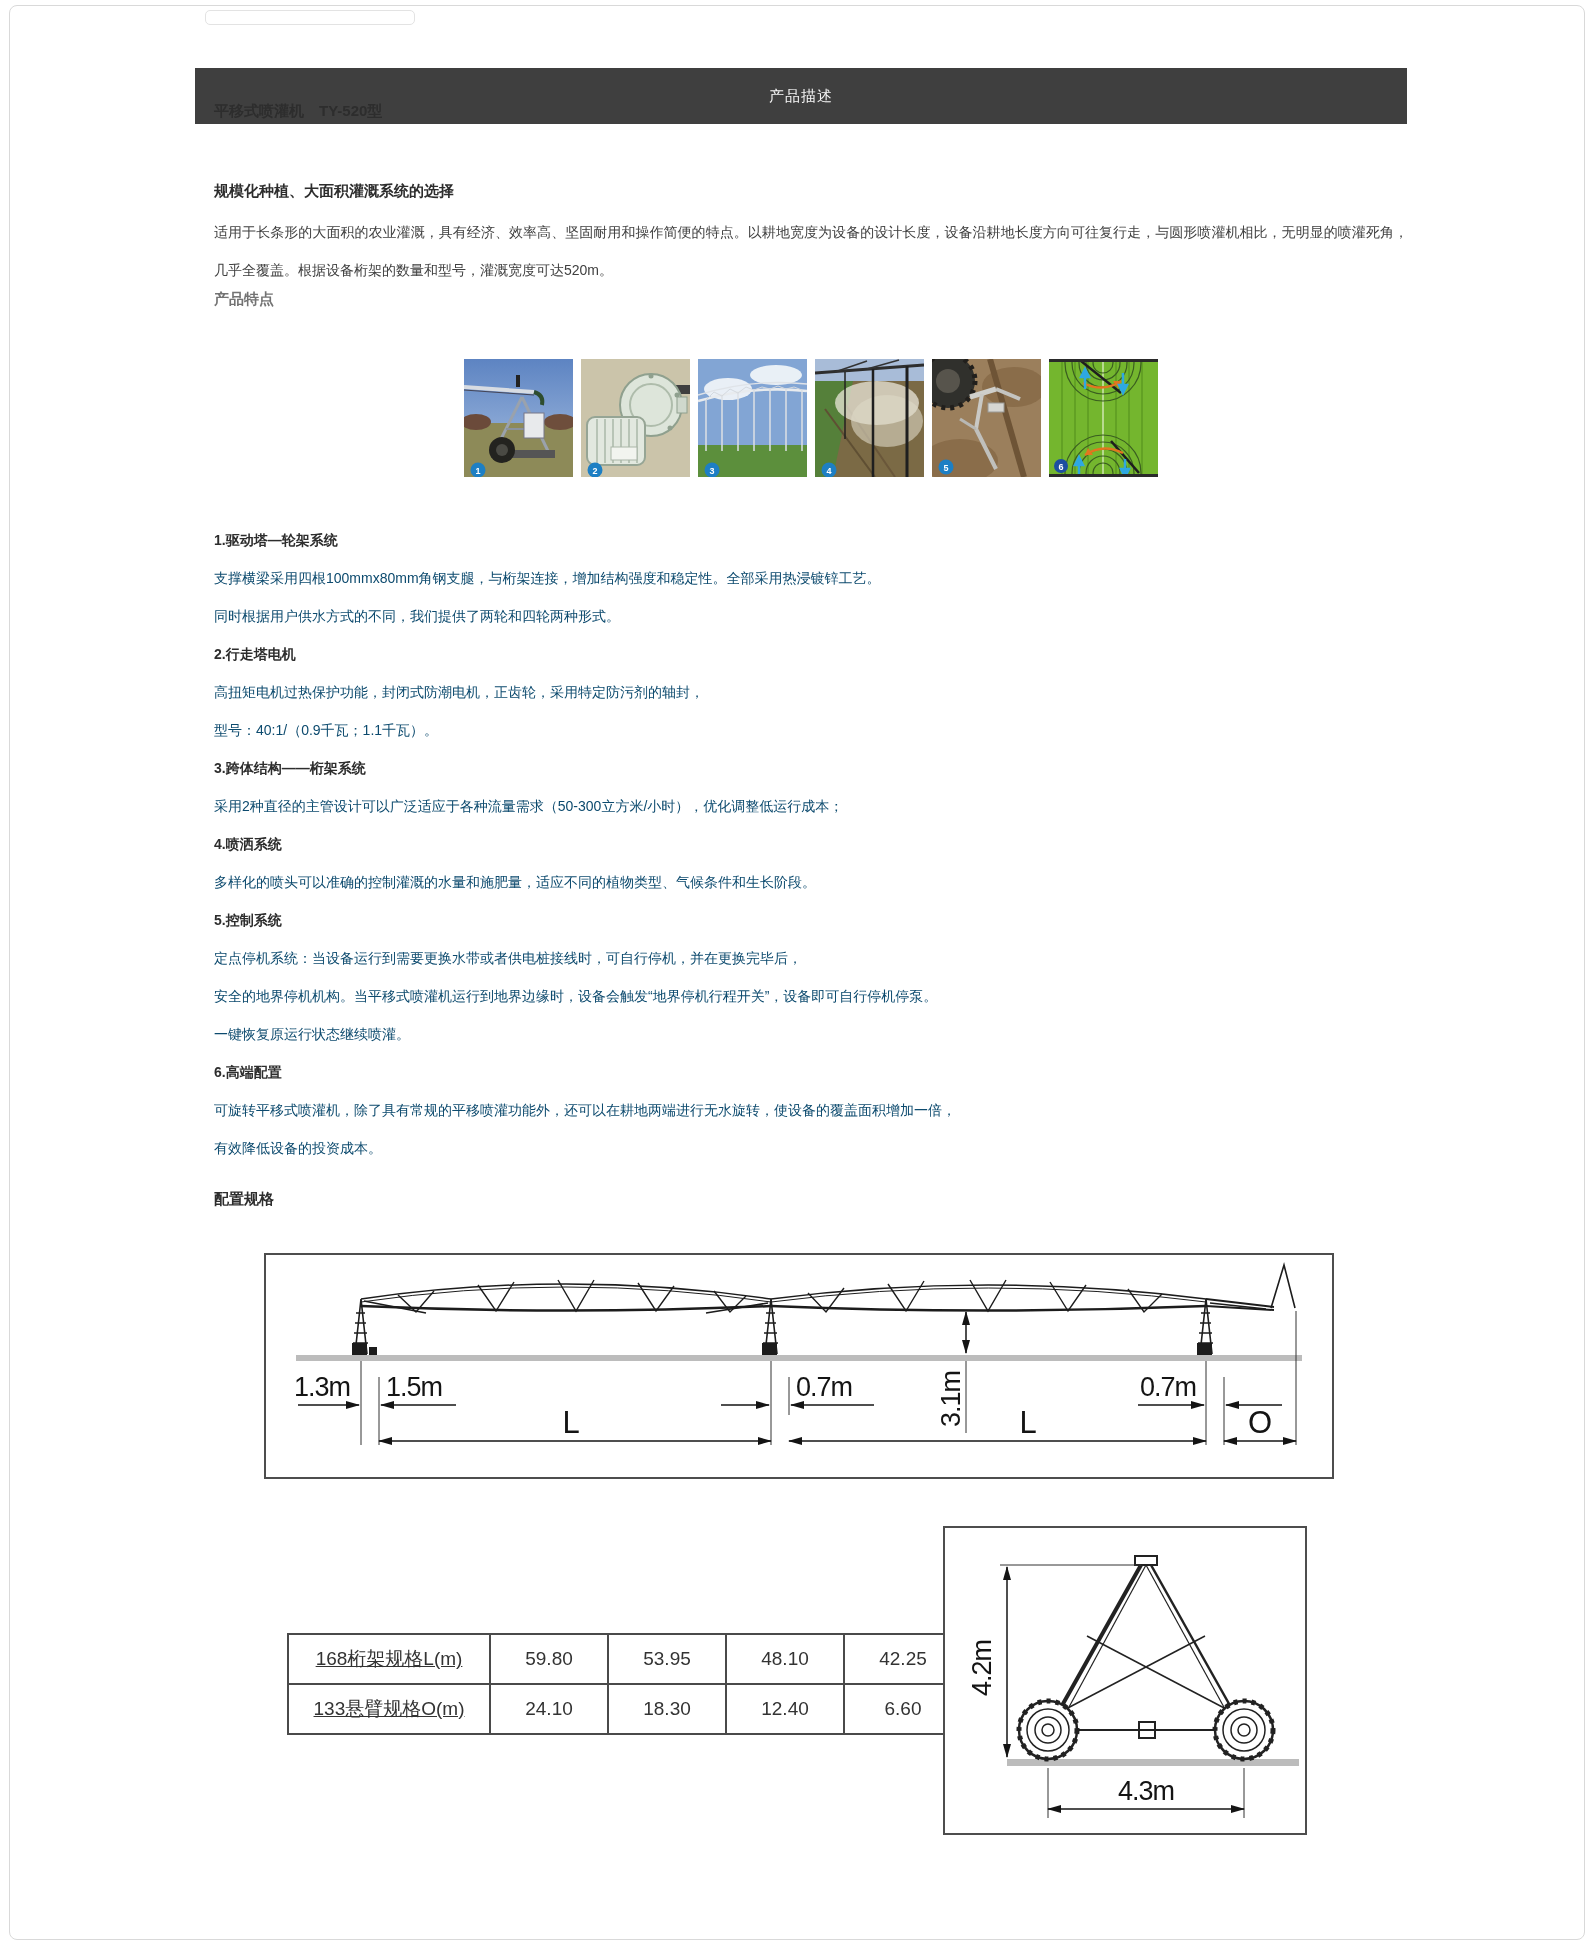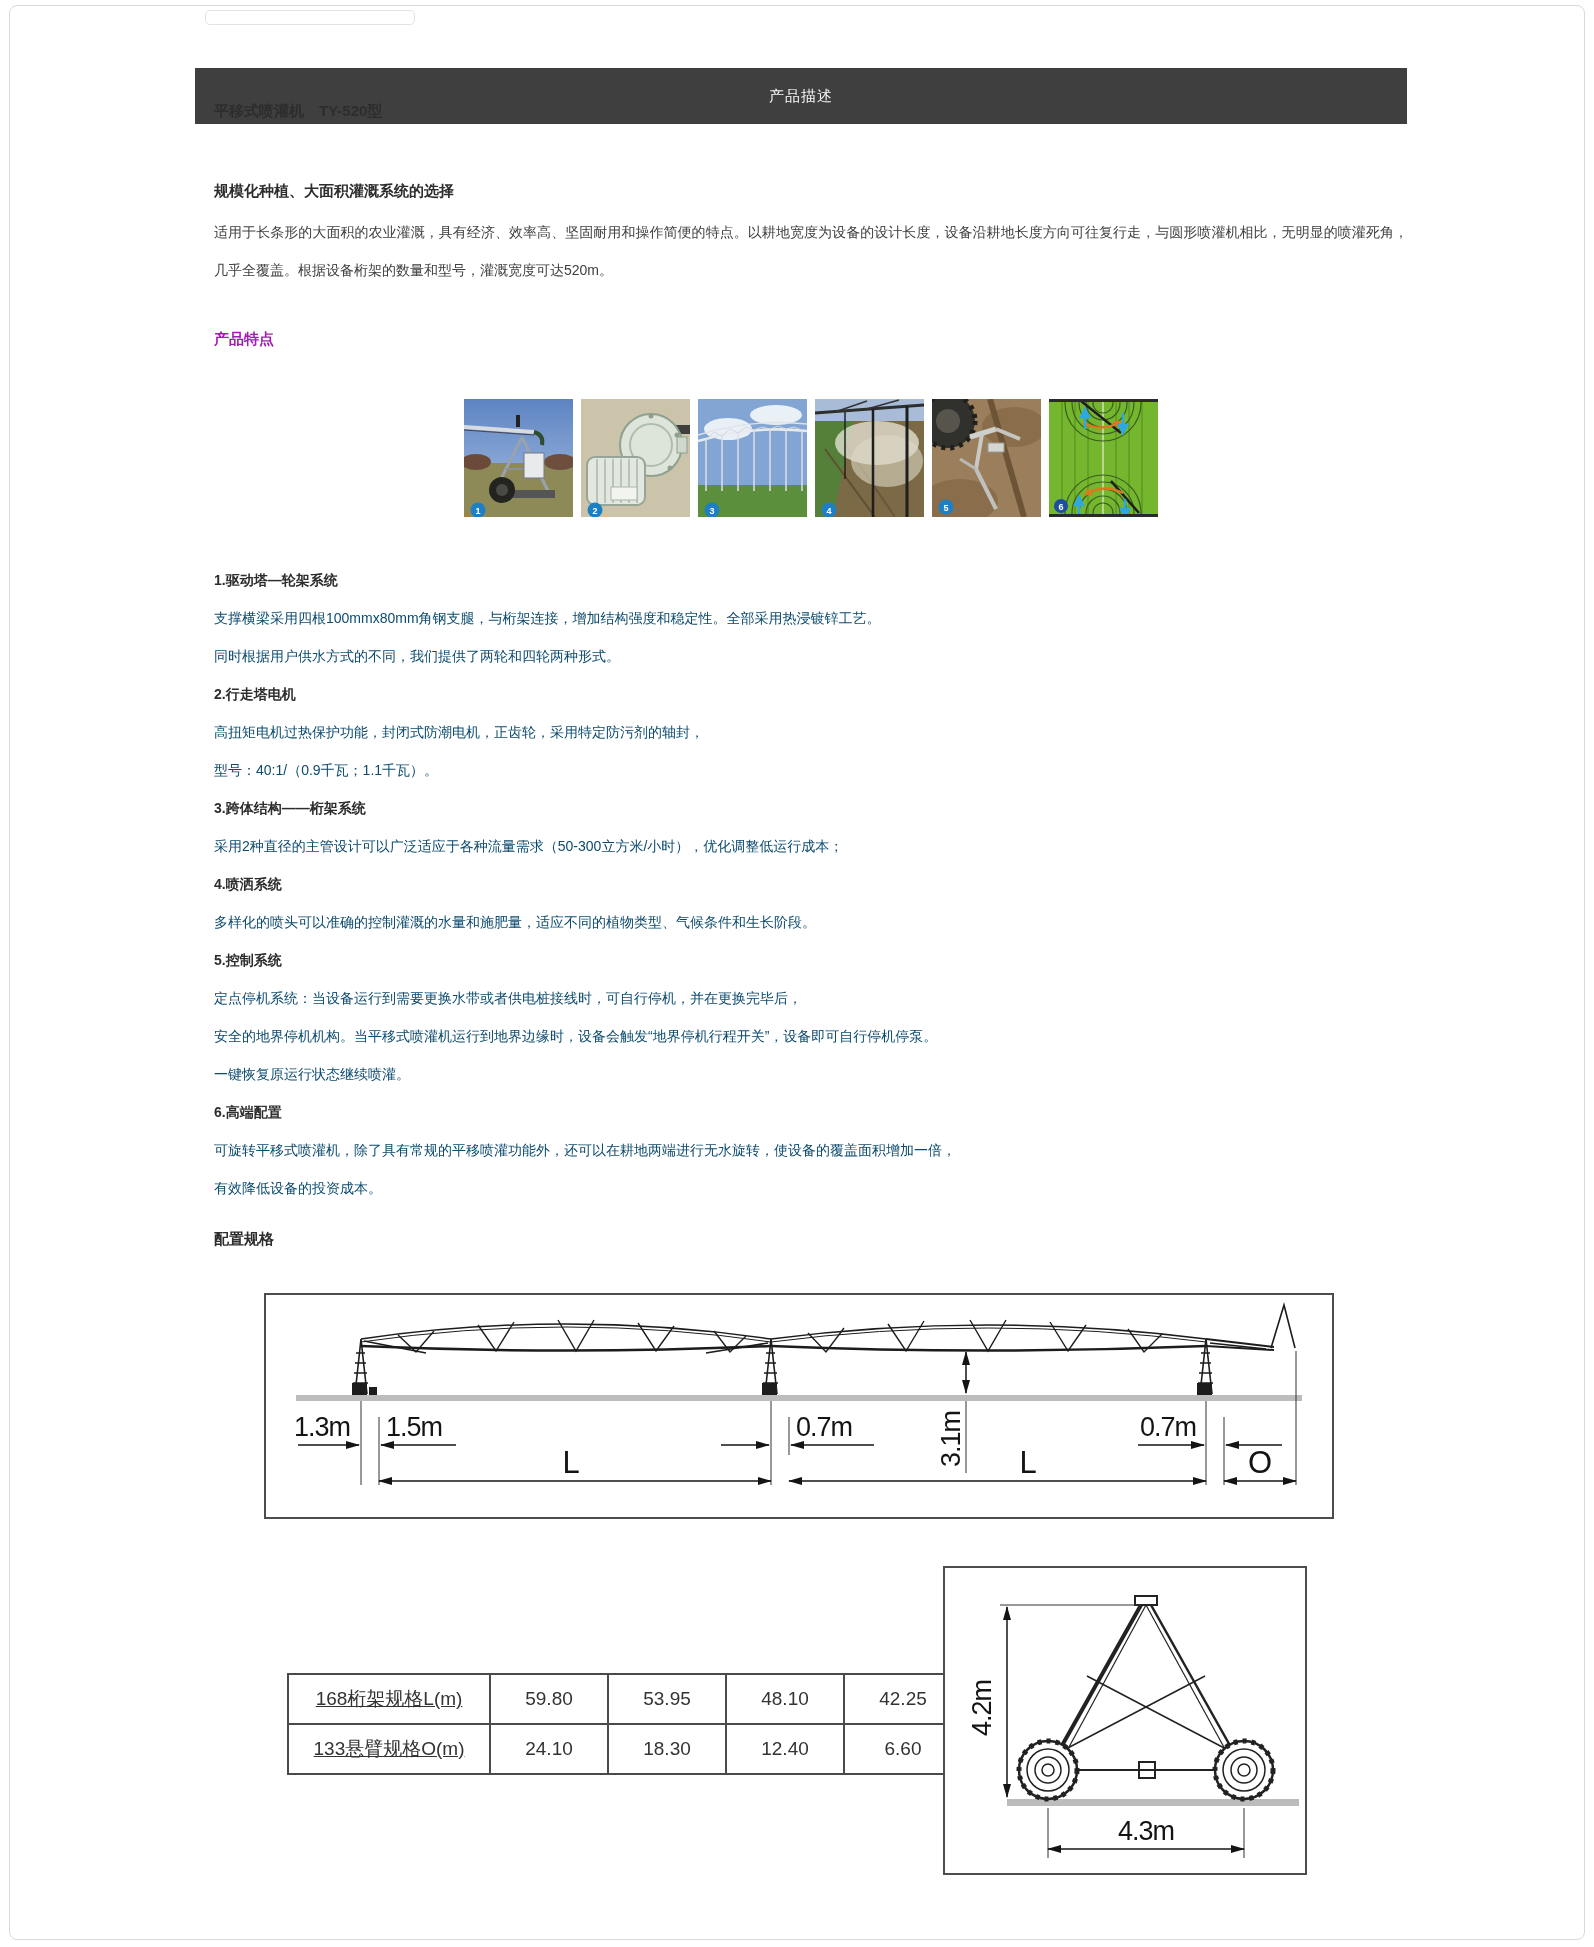--- a/index.html
+++ b/index.html
@@ -9,21 +9,21 @@
         border:1px solid #d9d9d9;border-radius:8px;pointer-events:none;}
   .top-remnant{position:absolute;left:205px;top:10px;width:208px;height:13px;
         border:1px solid #e3e3e3;border-radius:5px;background:#fff;}
   .header-bar{position:absolute;left:195px;top:32px;width:1212px;height:56px;background:#3f3f3f;
         display:flex;align-items:center;justify-content:center;margin-top:36px;}
   .header-bar .bar-label{color:#f5f5f5;font-size:15px;letter-spacing:1px;}
   .content{position:absolute;left:214px;top:73px;width:1194px;}
   .doc-title{margin-top:28px;font-size:15px;font-weight:700;color:#2d2d2d;line-height:20px;}
   .intro-heading{margin-top:60px;font-size:15px;font-weight:700;color:#2d2d2d;line-height:20px;}
   .intro-body{margin-top:12px;font-size:14px;line-height:38px;text-align:justify;color:#404040;}
-  .features-heading{margin-top:40px;font-size:15px;font-weight:700;color:#a21caf;line-height:20px;}
+  .features-heading{font-size:15px;font-weight:700;color:#737373;line-height:20px;}
   .gallery{margin-top:50px;display:flex;justify-content:center;gap:8px;}
   .g-item{width:109px;height:118px;flex:0 0 auto;}
   .g-item svg{display:block;}
   .sections{margin-top:44px;}
   .line{height:38px;line-height:38px;font-size:14px;color:#0c4a6e;white-space:nowrap;}
   .sec-title{font-weight:700;color:#2d2d2d;}
   .specs-heading{margin-top:22px;font-size:15px;font-weight:700;color:#2d2d2d;line-height:20px;}
   .side-box{margin-top:44px;margin-left:50px;width:1066px;height:222px;border:2px solid #4d4d4d;background:#fff;}
   .bottom-area{position:relative;height:398px;}
   .spec-table{position:absolute;left:73px;top:154px;border-collapse:collapse;}

